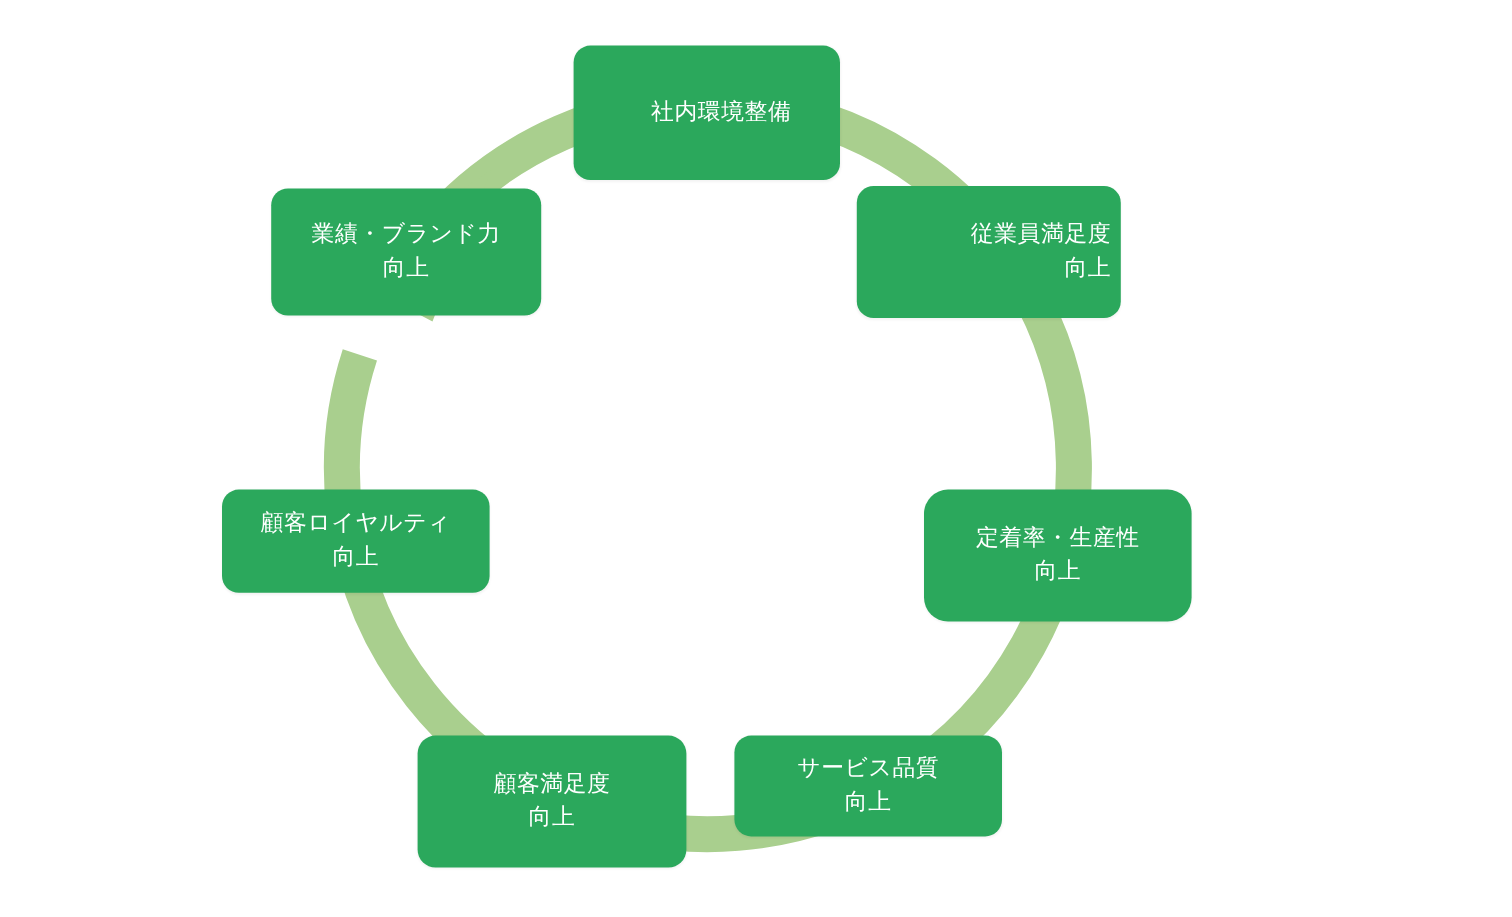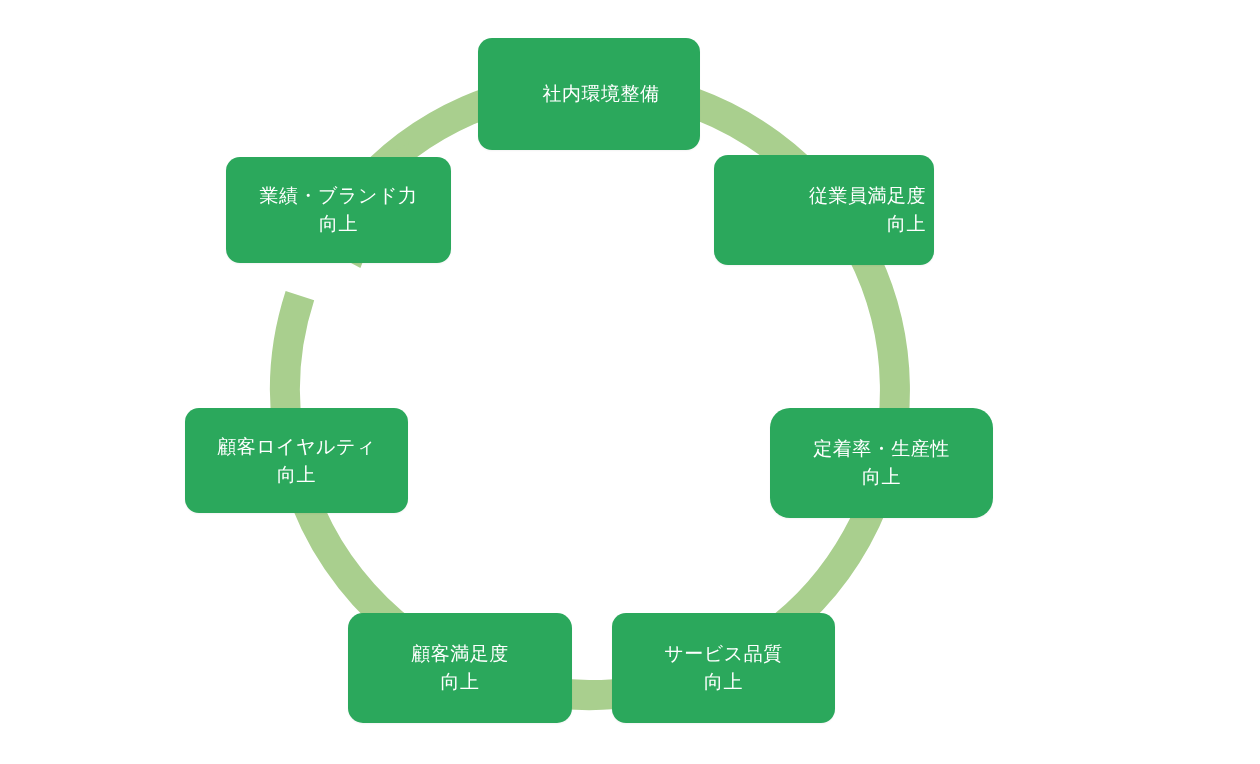--- a/index.html
+++ b/index.html
@@ -51,23 +51,23 @@
     display: block;
     white-space: nowrap;
   }
   .node .line2:empty {
     display: none;
   }
   
   #node-0 { left: 478px; top: 38px;  width: 222px; height: 112px; padding-left: 32px; }
   #node-1 { left: 714px; top: 155px; width: 220px; height: 110px; align-items: flex-end; }
   #node-2 { left: 770px; top: 408px; width: 223px; height: 110px; border-radius: 20px; }
-  #node-3 { left: 612px; top: 613px; width: 223px; height: 110px; }
+  #node-3 { left: 612px; top: 613px; width: 223px; height: 84px; }
   #node-4 { left: 348px; top: 613px; width: 224px; height: 110px; }
-  #node-5 { left: 185px; top: 408px; width: 223px; height: 105px; }
+  #node-5 { left: 185px; top: 408px; width: 223px; height: 86px; }
   #node-6 { left: 226px; top: 157px; width: 225px; height: 106px; }
 </style>
 </head>
 <body>
 
 <div id="stage" style="background: rgb(255, 255, 255);">
 
   <svg id="ring-svg" viewBox="0 0 1260 764" aria-hidden="true">
 
     <g>

